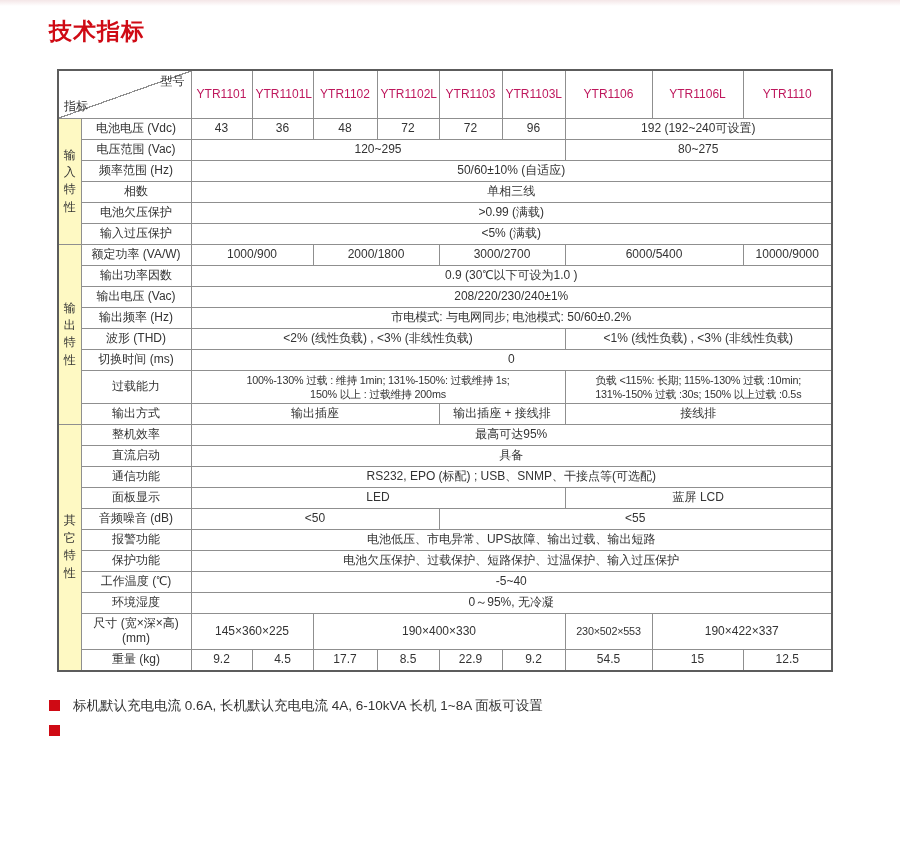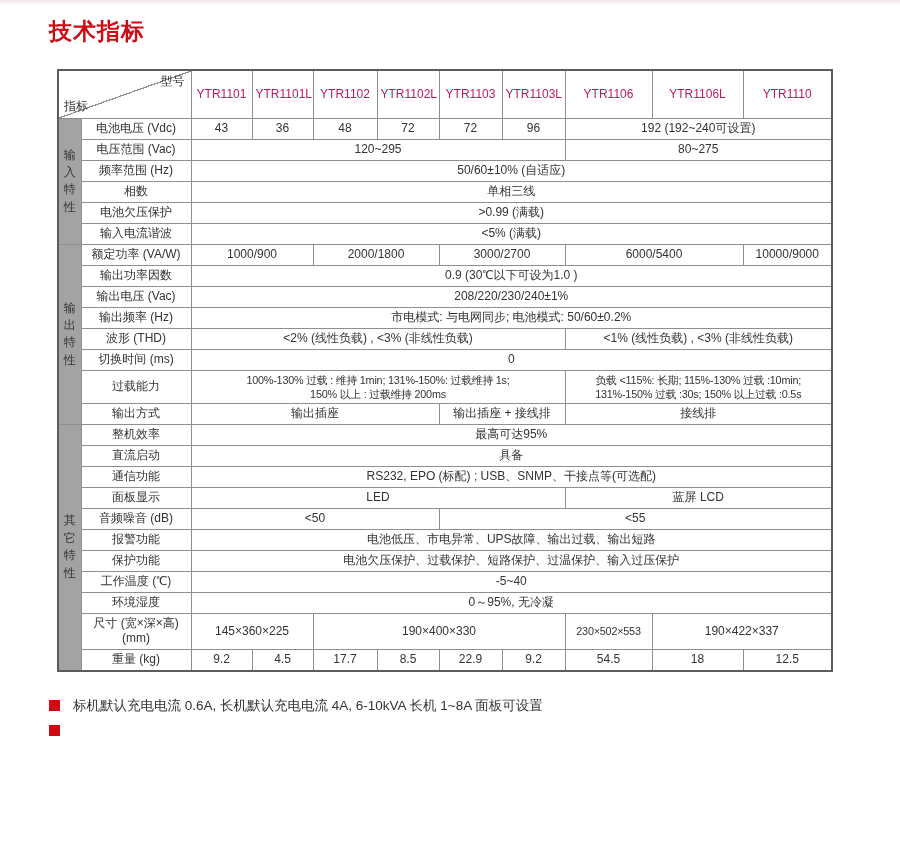--- a/index.html
+++ b/index.html
@@ -29,21 +29,21 @@
   .model-cell { font-size: 12px; color: #be185d; }
 
   .corner-cell {
     position: relative; padding: 0;
     background: linear-gradient(to bottom right,
       transparent 49.3%, #8f8f8f 49.3%, #8f8f8f 50.7%, transparent 50.7%);
   }
   .corner-model { position: absolute; top: 3px; right: 6px; font-size: 12px; }
   .corner-metric { position: absolute; bottom: 3px; left: 5px; font-size: 12px; }
 
-  .section-cell { background: #a3a3a3; padding: 0 2px; margin-top: 32px; }
+  .section-cell { background: #fef9c3; padding: 0 2px; margin-top: 32px; }
   .vtext {
     width: 14px; margin: 0 auto;
     word-break: break-all; line-height: 1.45;
     font-size: 12px; color: #333;
   }
   .label-cell { padding: 2px 6px; }
   .cell-small { font-size: 10.8px; letter-spacing: -0.2px; margin-top: 24px; }
 
   .notes { margin: 26px 0 0 49px; list-style: none; }
   .note { display: flex; align-items: center; margin-bottom: 11px; }
@@ -111,21 +111,21 @@
       </tr>
       <tr>
         <td class="label-cell">相数</td>
         <td colspan="9">单相三线</td>
       </tr>
       <tr>
         <td class="label-cell">电池欠压保护</td>
         <td colspan="9">&gt;0.99 (满载)</td>
       </tr>
       <tr>
-        <td class="label-cell">输入电流谐波</td>
+        <td class="label-cell">输入过压保护</td>
         <td colspan="9">&lt;5% (满载)</td>
       </tr>
       <tr>
         <td class="section-cell" rowspan="8"><div class="vtext">输出特性</div></td>
         <td class="label-cell">额定功率 (VA/W)</td>
         <td colspan="2">1000/900</td>
         <td colspan="2">2000/1800</td>
         <td colspan="2">3000/2700</td>
         <td colspan="2">6000/5400</td>
         <td colspan="1">10000/9000</td>
@@ -213,21 +213,21 @@
       </tr>
       <tr>
         <td class="label-cell">重量 (kg)</td>
         <td colspan="1">9.2</td>
         <td colspan="1">4.5</td>
         <td colspan="1">17.7</td>
         <td colspan="1">8.5</td>
         <td colspan="1">22.9</td>
         <td colspan="1">9.2</td>
         <td colspan="1">54.5</td>
-        <td colspan="1">18</td>
+        <td colspan="1">15</td>
         <td colspan="1">12.5</td>
       </tr>
     </tbody>
 </table>
 
 <ul class="notes">
   <li class="note">
     <span class="bullet"></span>
     <span class="note-text">标机默认充电电流 0.6A, 长机默认充电电流 4A, 6-10kVA 长机 1~8A 面板可设置</span>
   </li>

